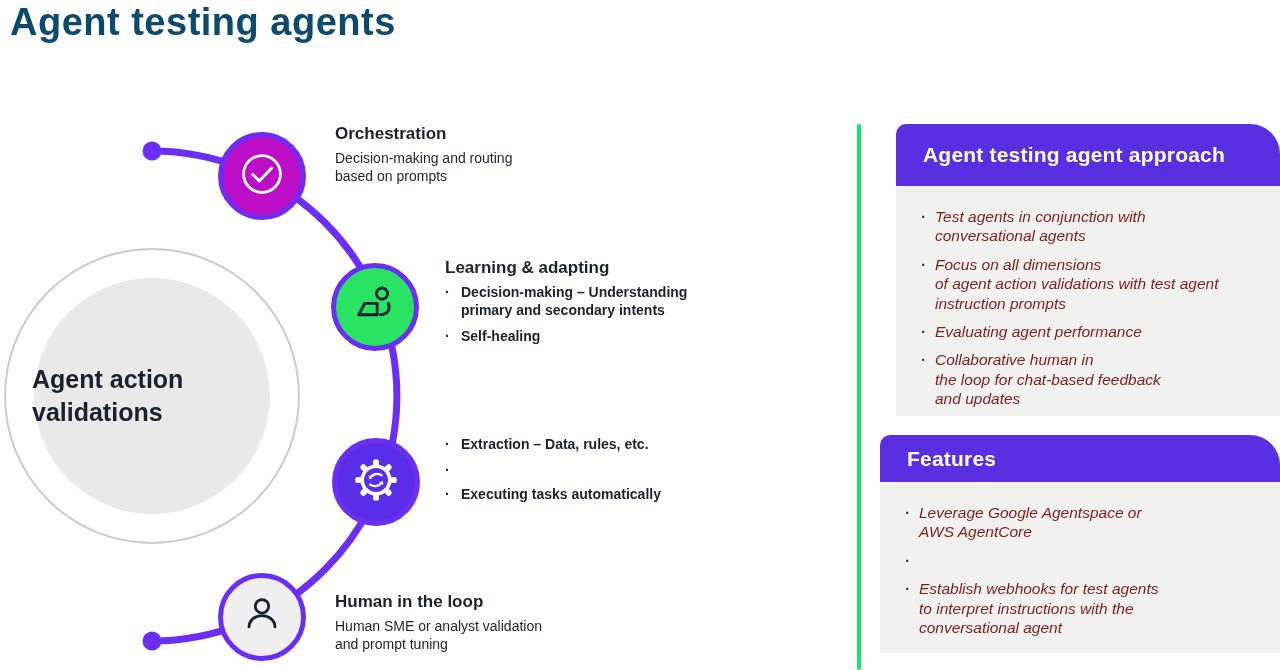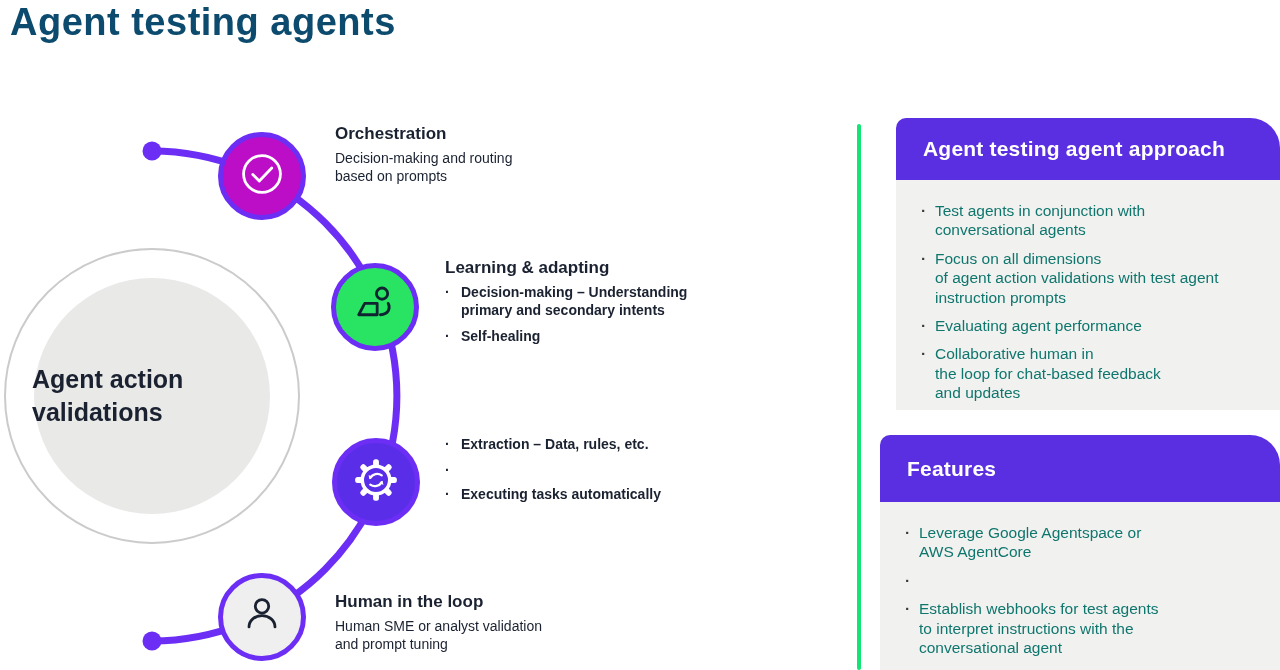--- a/index.html
+++ b/index.html
@@ -39,37 +39,37 @@
   .mini-bullets { list-style:none; }
   .mini-bullets li { display:flex; margin-bottom:8px; }
   .mini-bullets .dot { width:16px; flex:0 0 16px; font-weight:900; font-size:14px; color:#1A2130; }
   .mini-bullets .txt { font-size:14px; font-weight:700; line-height:1.27; color:#1A2130; white-space:pre-line; }
 
   .divider {
     position:absolute; left:857px; top:124px; width:4px; height:546px;
     background:#12E573; border-radius:2px;
   }
   .panel { position:absolute; left:880px; width:400px; }
-  .panel-approach { top:118px;padding-left:16px; }
+  .panel-approach { top:124px;padding-left:16px; }
   .panel-features { top:435px; }
   .panel-header {
     background:#5A2EE1; color:#ffffff;
     border-radius:10px 30px 0 0;
     display:flex; align-items:center; padding:0 20px 0 27px;
     font-size:21px; font-weight:800; letter-spacing:.2px;
   }
   .panel-approach .panel-header { height:62px; }
-  .panel-features .panel-header { height:67px; }
+  .panel-features .panel-header { height:47px; }
   .panel-body { background:#F1F1EF; padding:21px 26px 10px 25px; }
   .panel-approach .panel-body { height:230px; }
   .panel-features .panel-body { height:171px; }
   .panel-bullets { list-style:none; }
   .panel-bullets li { display:flex; margin-bottom:9px; }
   .panel-bullets .dot { width:14px; flex:0 0 14px; font-weight:700; color:#3C3C3C; font-size:15.5px; line-height:1.25; }
-  .panel-bullets .txt { font-size:15.5px; font-weight:400; color:#0f766e; line-height:1.25; white-space:pre-line; }
+  .panel-bullets .txt { font-size:15.5px; font-weight:400; color:#7f1d1d; line-height:1.25; white-space:pre-line;font-style:italic; }
 </style>
 </head>
 <body>
 
 <h1 class="page-title">Agent testing agents</h1>
 
 <svg class="diagram-layer" viewBox="0 0 1280 670">
   <circle cx="152" cy="396" r="147" fill="#ffffff" stroke="#CBCBCB" stroke-width="2"></circle>
   <circle cx="152" cy="396" r="118" fill="#E9E9E8"></circle>
   <path d="M152 151 A245 245 0 0 1 152 641" fill="none" stroke="#6C2EF5" stroke-width="7"></path>

